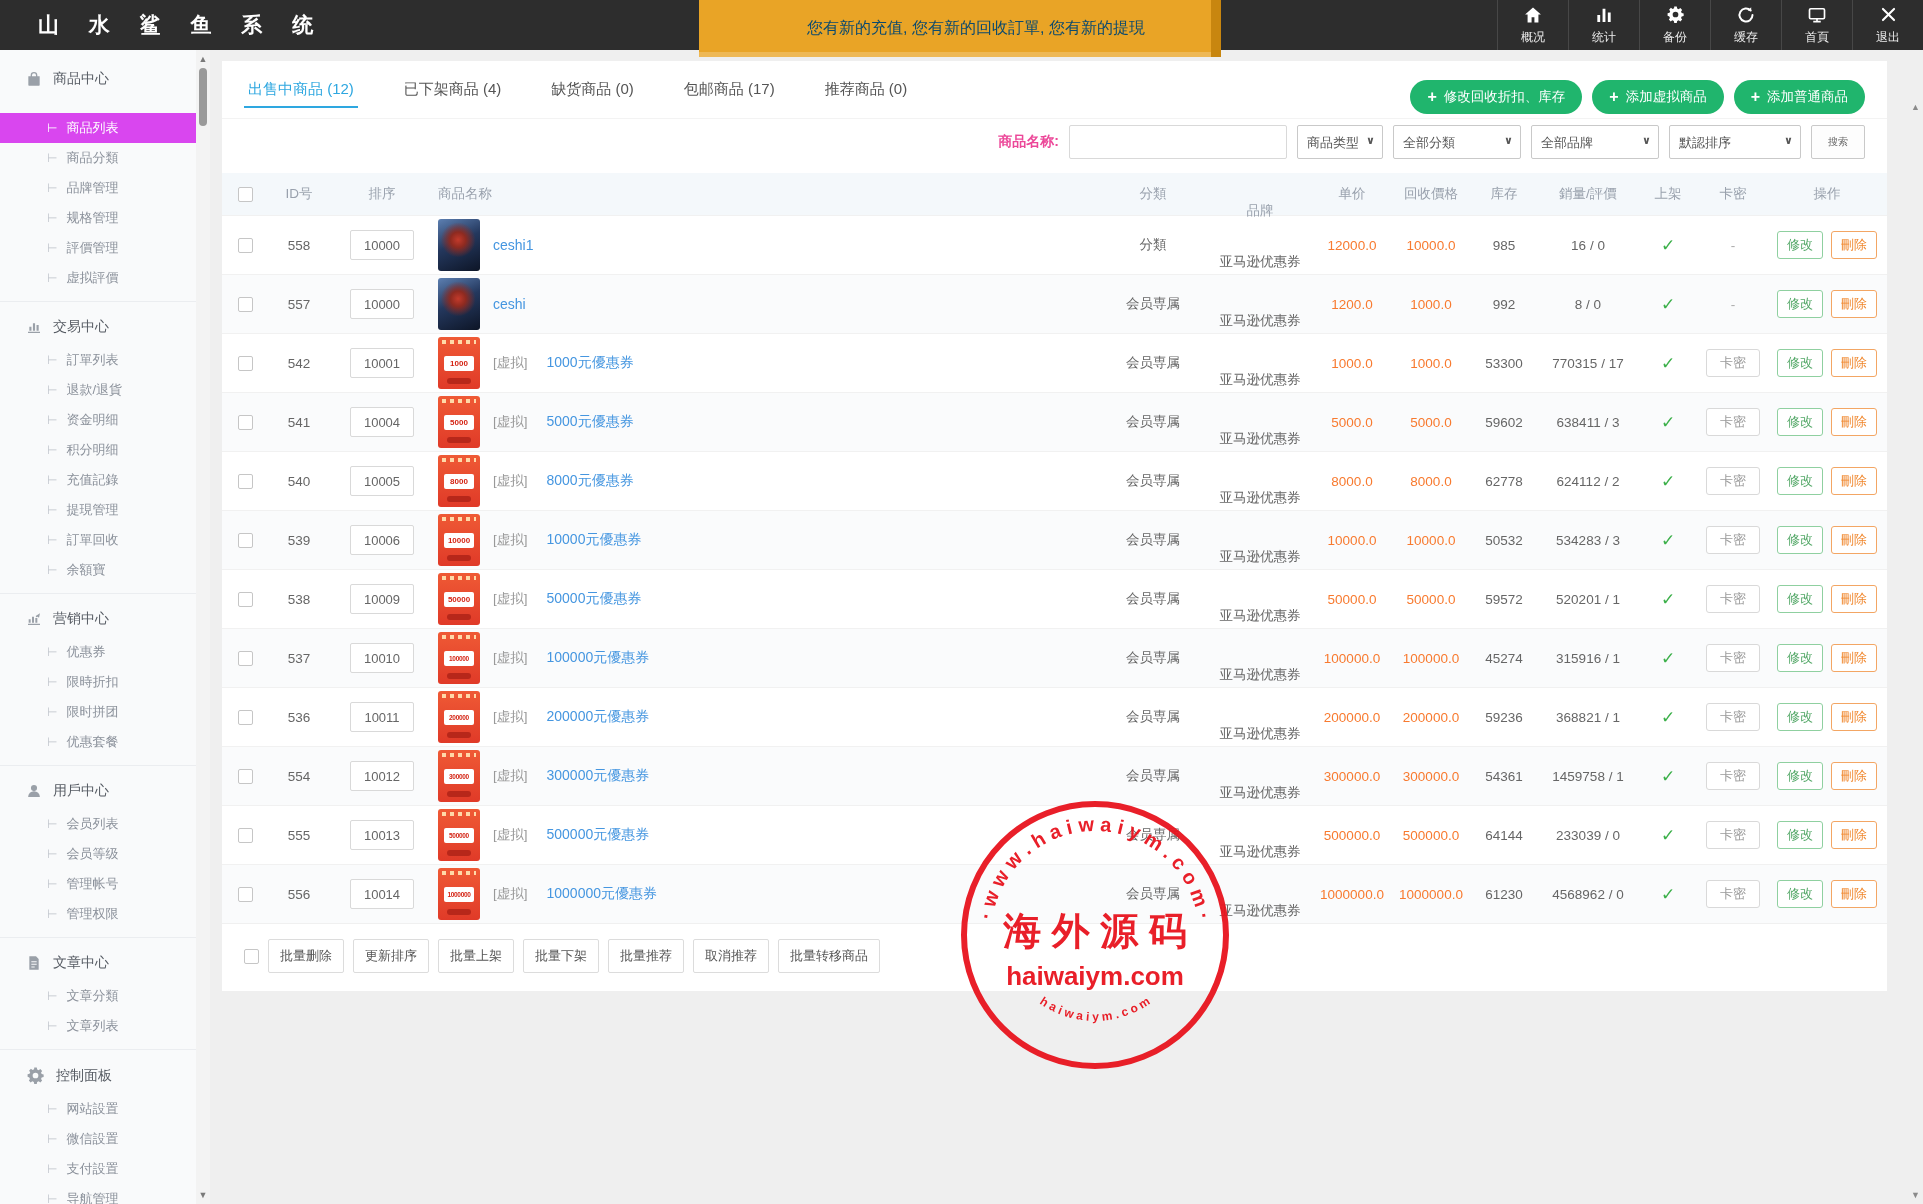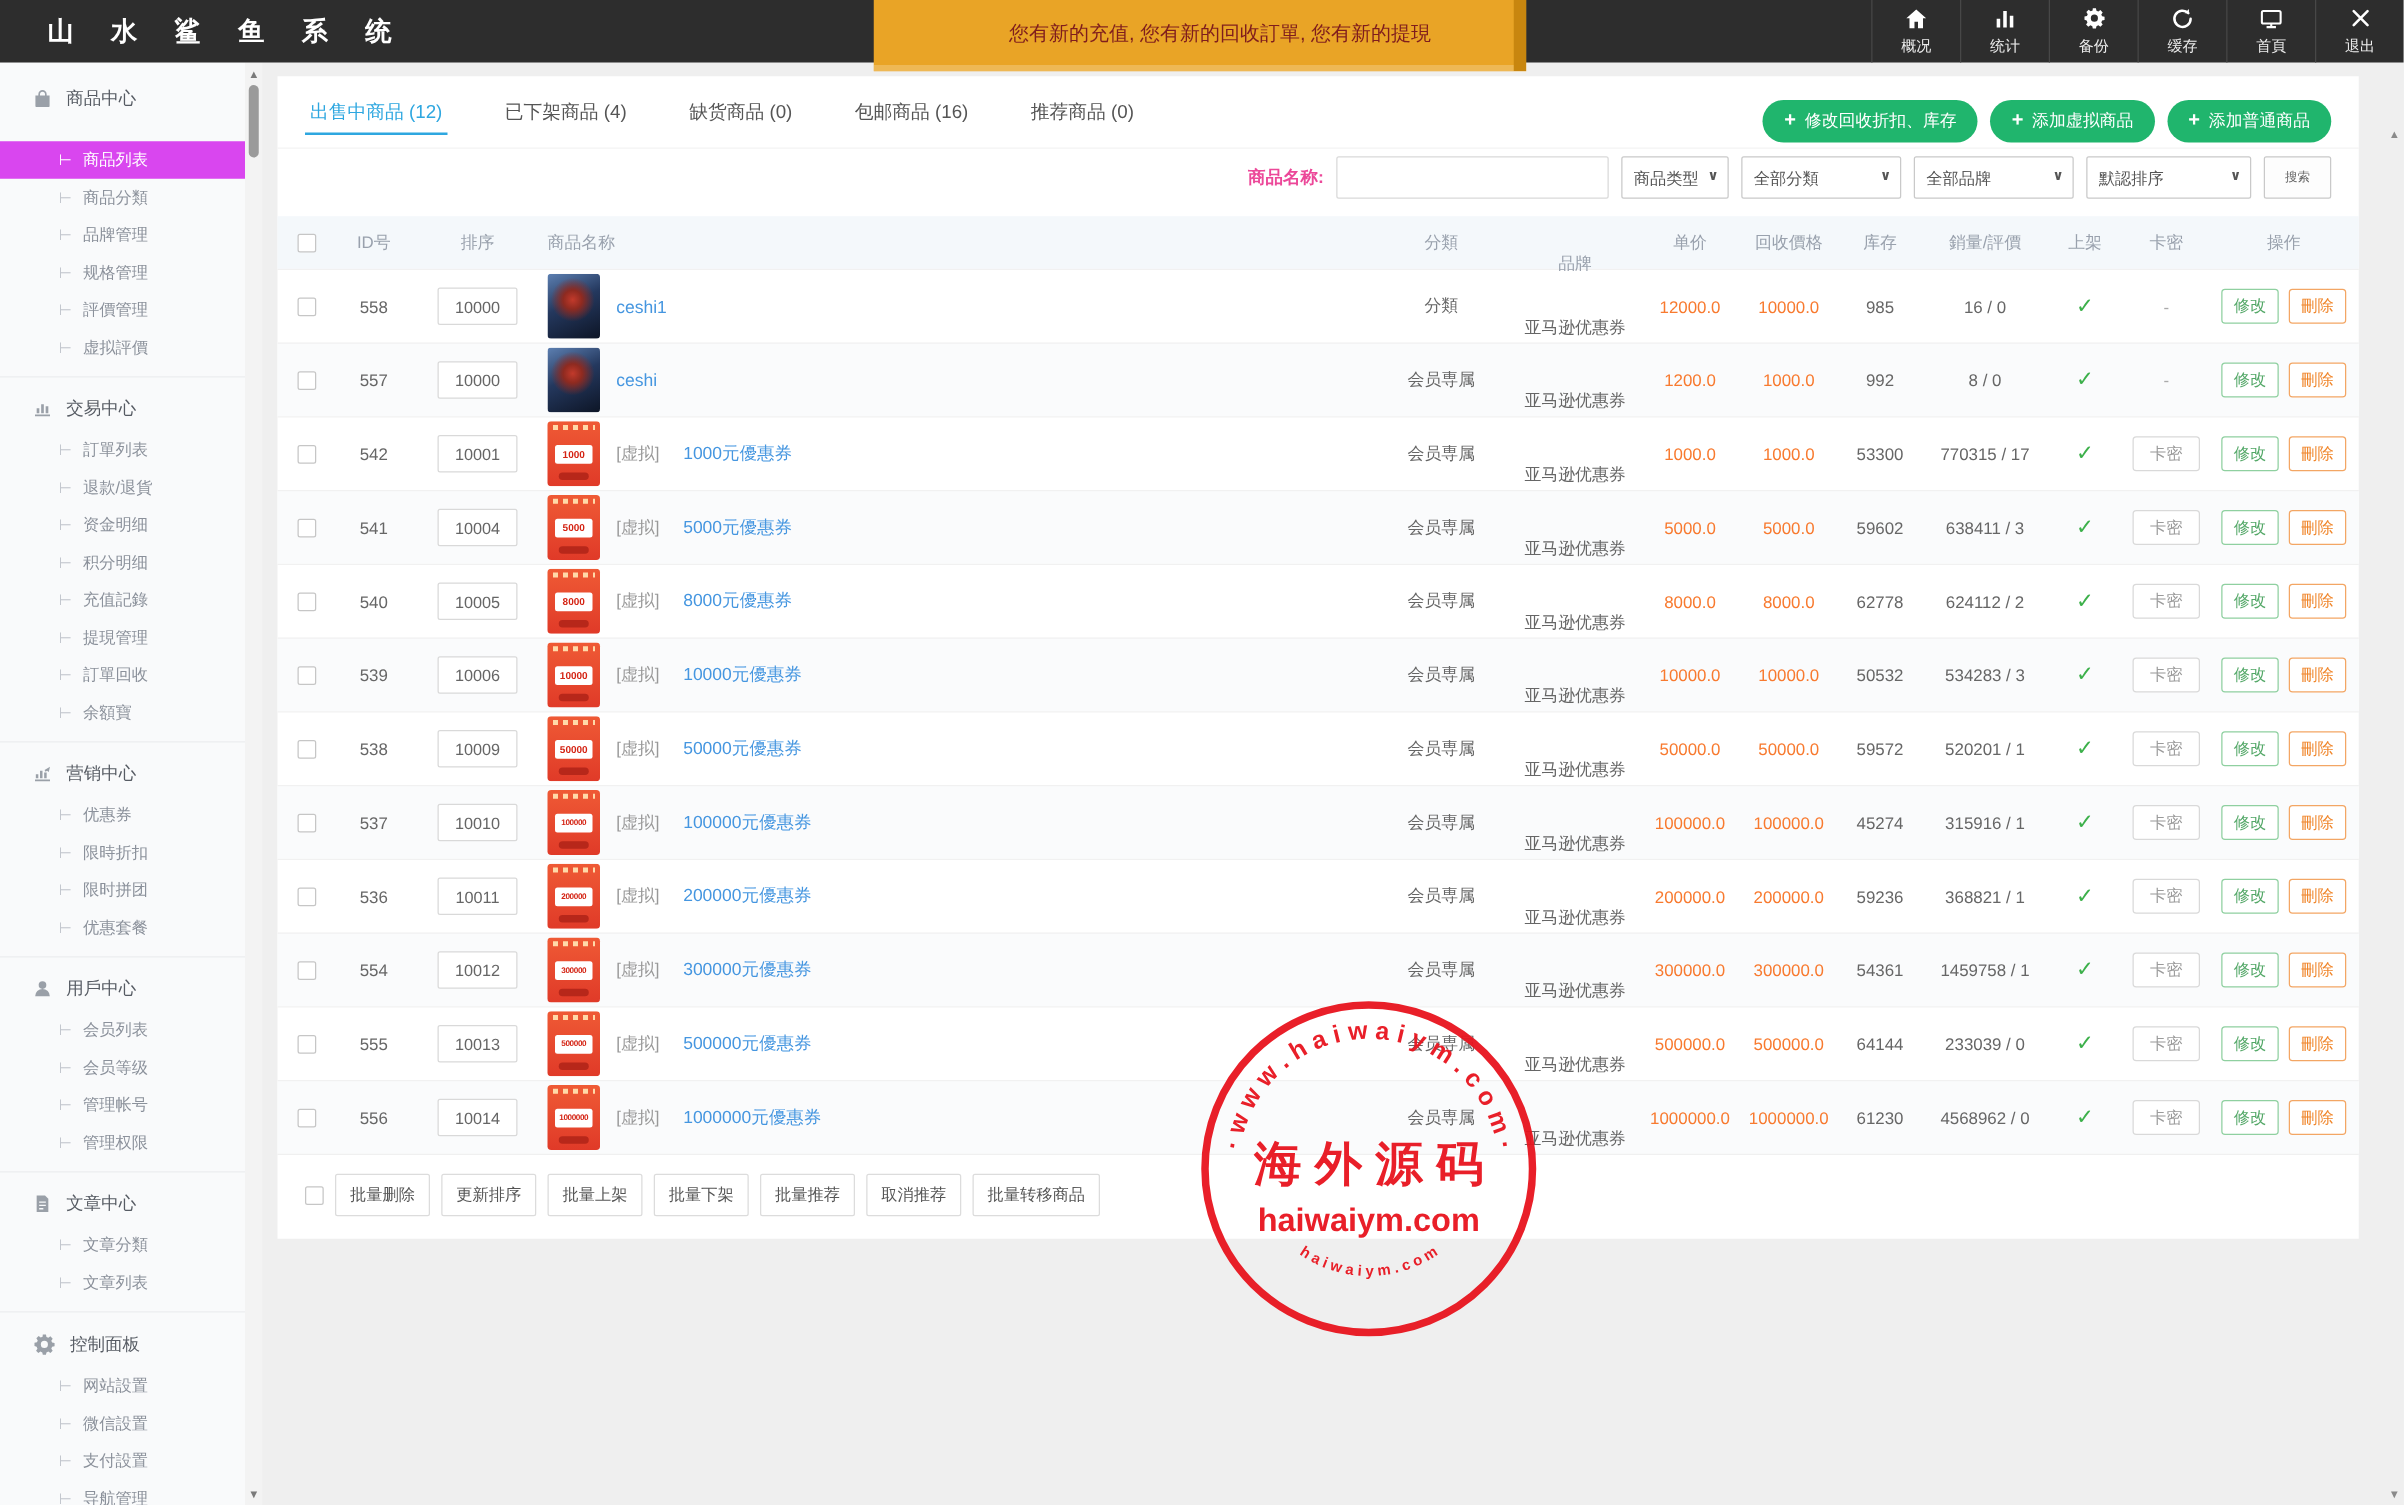--- a/index.html
+++ b/index.html
@@ -5,21 +5,21 @@
   * { margin:0; padding:0; box-sizing:border-box; }
   html,body { width:1923px; height:1204px; overflow:hidden;
     font-family:"Liberation Sans","DejaVu Sans",sans-serif; background:#efefef; }
   .app { position:relative; width:1923px; height:1204px; }
 
   
   .topbar { position:relative; height:50px; background:#2d2d2d; display:flex; align-items:center; z-index:5; }
   .brand { margin-left:38px; color:#fff; font-size:21px; font-weight:bold; letter-spacing:12px; white-space:nowrap; }
   .notice { position:absolute; left:699px; top:0; width:522px; height:57px; line-height:55px;
     background:#e9a426; box-shadow:inset -10px 0 0 #c8860f, inset 0 -5px 0 rgba(255,255,255,.22);
-    color:#7f1d1d; font-size:16px; text-align:center; z-index:6;padding-left:32px; }
+    color:#0c4a6e; font-size:16px; text-align:center; z-index:6;padding-left:32px; }
   .topnav { margin-left:auto; display:flex; height:100%; }
   .nav-item { width:71px; display:flex; flex-direction:column; align-items:center; justify-content:center;
     gap:4px; color:#fff; border-left:1px solid #474747; cursor:pointer; }
   .nav-item .nicon { height:20px; display:flex; align-items:center; color:#fff; }
   .nav-item .nlabel { font-size:12px; color:#ededed; }
 
   
   .layout { display:flex; height:1154px; position:relative; }
 
   
@@ -280,21 +280,21 @@
     </div>
 
     <main class="main">
       <div class="card">
 
         <div class="tabsrow">
           <div class="tabs" id="tabs">
               <div class="tab active">出售中商品 (12)</div>
               <div class="tab">已下架商品 (4)</div>
               <div class="tab">缺货商品 (0)</div>
-              <div class="tab">包邮商品 (16)</div>
+              <div class="tab">包邮商品 (17)</div>
               <div class="tab">推荐商品 (0)</div>
             </div>
           <div class="toolbar" id="toolbar">
               <button class="btn-green">
                 <span class="plus">+</span>
                 <span>修改回收折扣、库存</span>
               </button>
               <button class="btn-green">
                 <span class="plus">+</span>
                 <span>添加虚拟商品</span>

